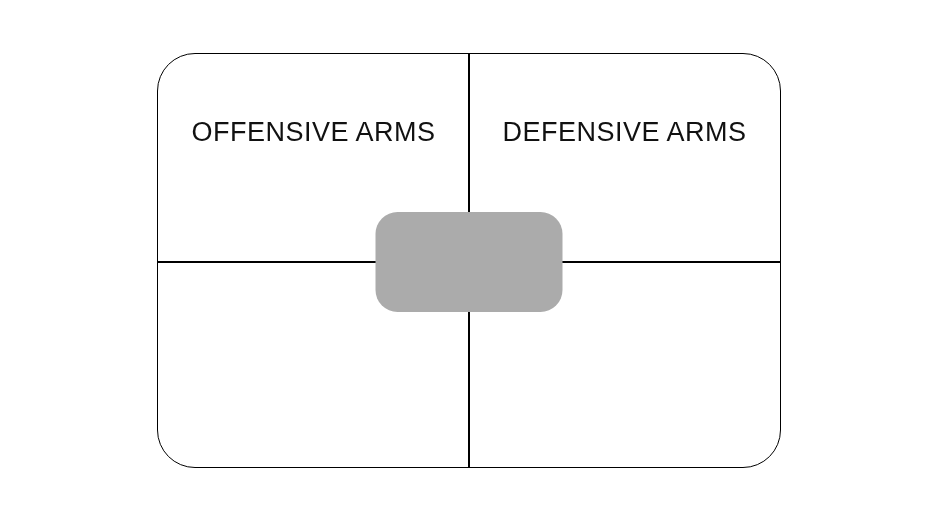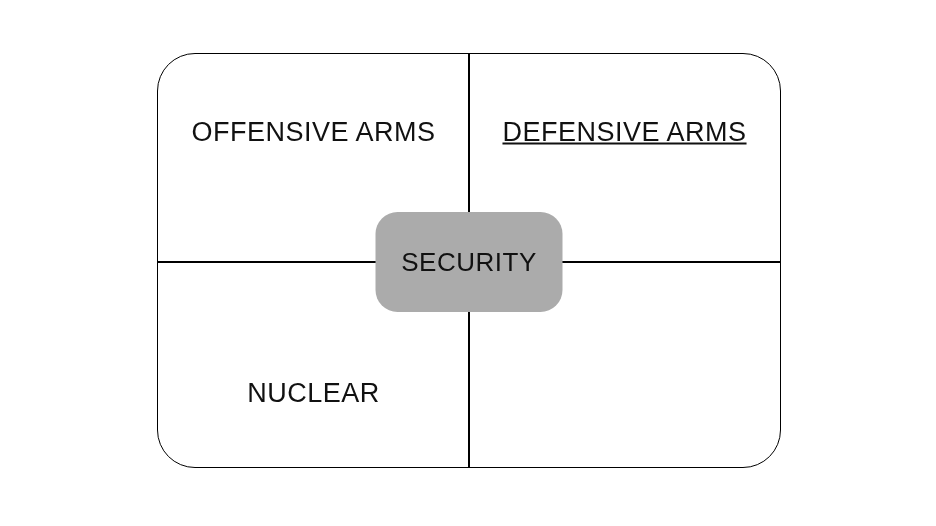--- a/index.html
+++ b/index.html
@@ -47,21 +47,21 @@
     text-align: center;
     transform: translateY(-50%);
     font-size: 27px;
     letter-spacing: 0.5px;
     color: var(--text-color);
     white-space: nowrap;
   }
   .q-top    { top: 78px; }
   .q-bottom { top: 339px; }
   .q-left   { left: 0; }
-  .q-right  { left: 311px; text-decoration: underline; }
+  .q-right  { left: 311px; }
   .center-badge {
     position: absolute;
     left: 50%; top: 208px;
     transform: translate(-50%, -50%);
     width: 187px; height: 100px;
     background: var(--center-fill);
     border-radius: 22px;
     display: flex;
     flex-direction: column;
     align-items: center;
@@ -78,20 +78,18 @@
 
 <div class="canvas">
   <div class="quad-box">
     <div class="divider-vertical"></div>
     <div class="divider-horizontal"></div>
 
     <div class="quad-label q-top q-left">OFFENSIVE ARMS</div>
 
     <div class="quad-label q-top q-right">DEFENSIVE ARMS</div>
 
-    <div class="quad-label q-bottom q-left">NUCLEAR</div>
 
 
     <div class="center-badge">
-      <span>SECURITY</span>
     </div>
   </div>
 </div>
 
 </body></html>

